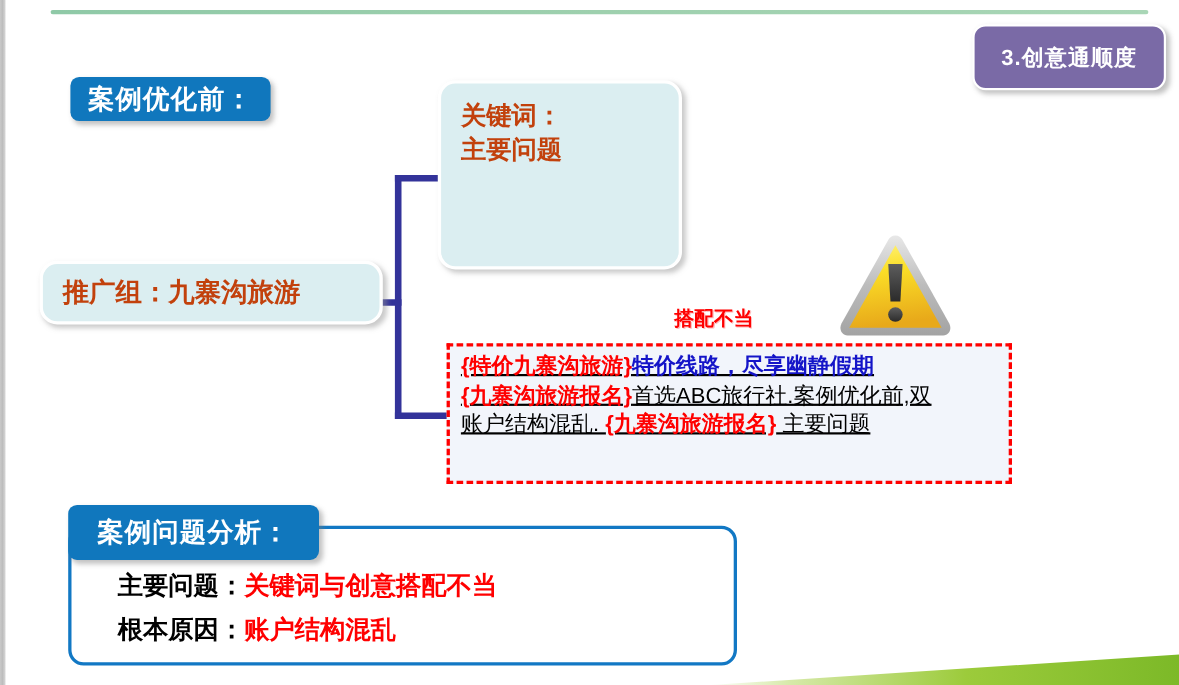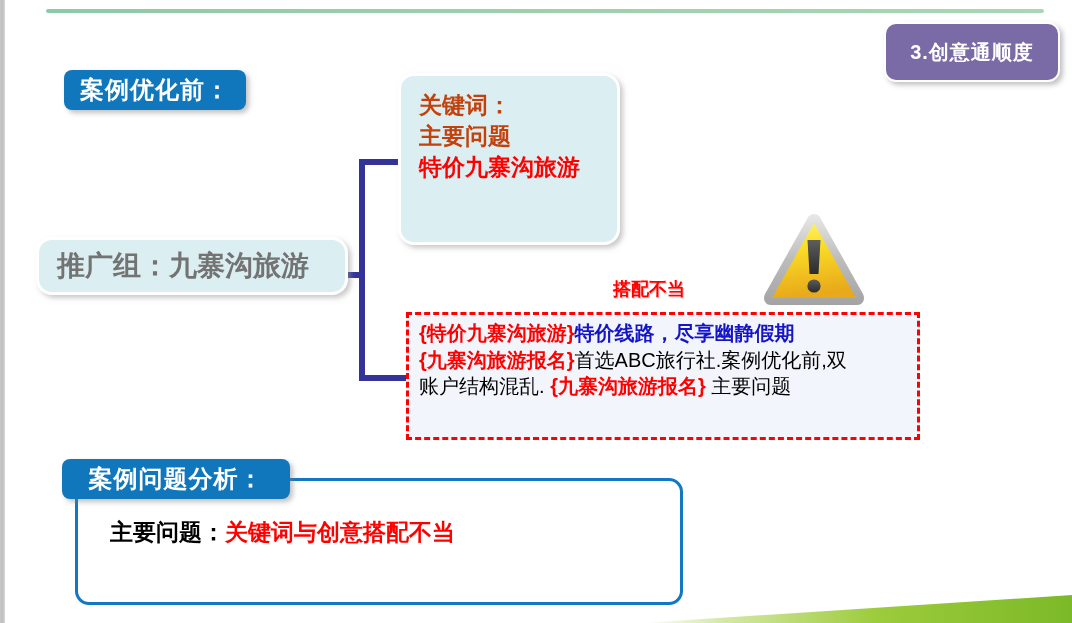--- a/index.html
+++ b/index.html
@@ -51,21 +51,21 @@
   }
   #before-badge {
     left: 64px; top: 70px;
     width: 182px; height: 40px;
     background: #1077bd;
     border-radius: 8px;
     font-size: 24px;
   }
   #analysis-badge {
     left: 62px; top: 459px;
-    width: 228px; height: 40px;
+    width: 228px; height: 50px;
     background: #1077bd;
     border-radius: 8px;
     font-size: 24px;
     z-index: 5;
   }
 
   
   #connector-bracket {
     position: absolute; left: 330px; top: 140px;
     width: 110px; height: 250px;
@@ -92,21 +92,21 @@
     padding-left: 18px;
   }
   .kw-line {
     font-size: 23px; font-weight: bold;
     line-height: 1.34;
     color: #c2410c;
     white-space: nowrap;
   }
   .kw-line.red { color: #ff0000; }
   #promo-group-text {
-    font-size: 28px; font-weight: bold; color: #737373;
+    font-size: 24px; font-weight: bold; color: #c2410c;
     white-space: nowrap;
     text-align: center;
   }
 
   
   #mismatch-label {
     position: absolute; left: 613px; top: 277px;
     font-size: 18px; font-weight: bold; color: #ff0000;
     white-space: nowrap;
     text-shadow: 1px 1px 0 rgba(255,160,160,0.7);
@@ -124,34 +124,35 @@
     border: 3px dashed #ff0000;
     background: #f2f5fb;
     box-sizing: border-box;
     padding: 5px 8px 0 10px;
   }
   .cr-line {
     font-size: 20px;
     line-height: 1.33;
     color: #000000;
     white-space: nowrap;
+    text-decoration: underline;
   }
   .cr-kw   { color: #ff0000; font-weight: bold; }
   .cr-blue { color: #1414c8; font-weight: bold; }
 
   
   #analysis-panel {
     position: absolute;
-    left: 75px; top: 478px;
+    left: 62px; top: 478px;
     width: 608px; height: 127px;
     border: 3px solid #1278c4;
     border-radius: 14px;
     background: #ffffff;
     box-sizing: border-box;
-    padding: 32px 0 0 32px;
+    padding: 32px 0 0 42px;
   }
   .an-line {
     font-size: 23px; font-weight: bold;
     color: #000000;
     line-height: 1.72;
     white-space: nowrap;
   }
   .an-val { color: #ff0000; }
 </style>
 </head>
@@ -189,21 +190,20 @@
       <path d="M32,22 L76,22"></path>
 
       <path d="M32,238 L94,238"></path>
     </g>
   </svg>
 </div>
 
 <div class="soft-box" id="keyword-box">
   <div class="kw-line">关键词：</div>
   <div class="kw-line">主要问题</div>
-  <div class="kw-line red">特价九寨沟旅游</div>
 </div>
 
 <div class="soft-box" id="promo-group-box">
   <span id="promo-group-text">推广组：九寨沟旅游</span>
 </div>
 
 <div id="mismatch-label">搭配不当</div>
 
 <div id="warning-triangle-icon">
   <svg width="104" height="95" viewBox="0 0 104 95" xmlns="http://www.w3.org/2000/svg">
@@ -239,15 +239,18 @@
   </div>
   <div class="cr-line">
     <span>账户结构混乱. </span><span class="cr-kw">{九寨沟旅游报名}</span><span> 主要问题</span>
   </div>
 </div>
 
 <div id="analysis-panel">
   <div class="an-line">
     <span>主要问题：</span><span class="an-val">关键词与创意搭配不当</span>
   </div>
+  <div class="an-line">
+    <span>根本原因：</span><span class="an-val">账户结构混乱</span>
+  </div>
 </div>
 
 <div class="badge" id="analysis-badge">案例问题分析：</div>
 
 </body></html>

